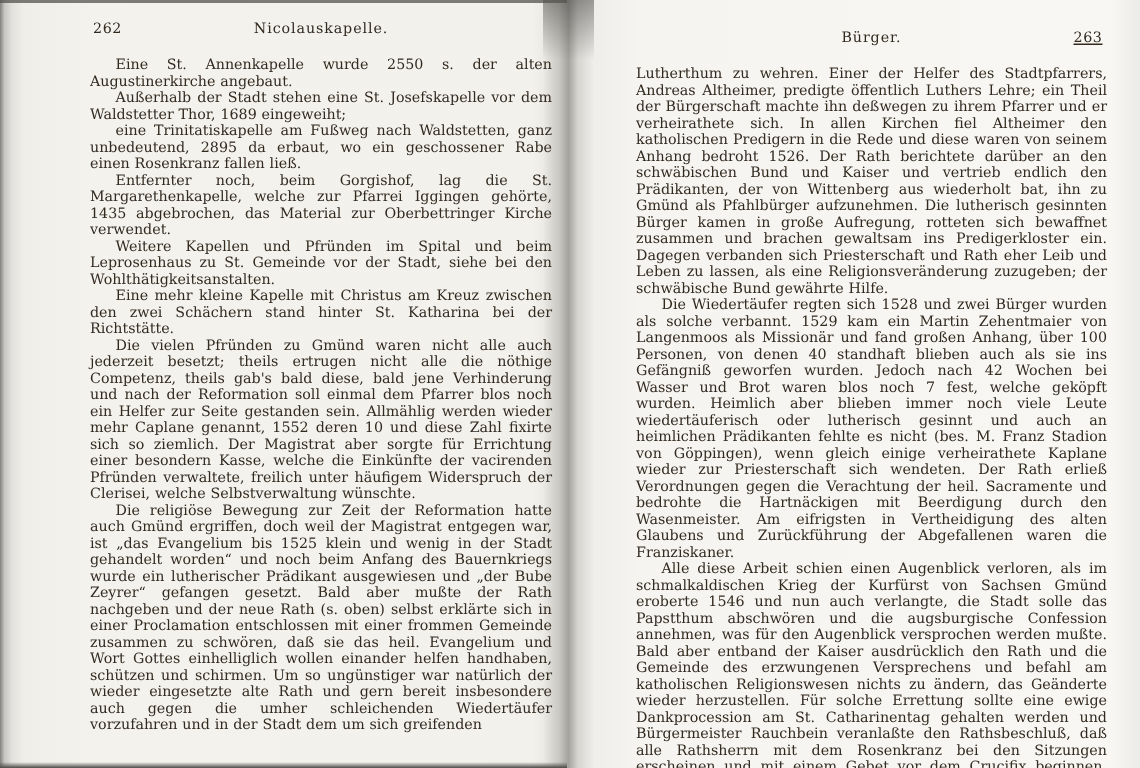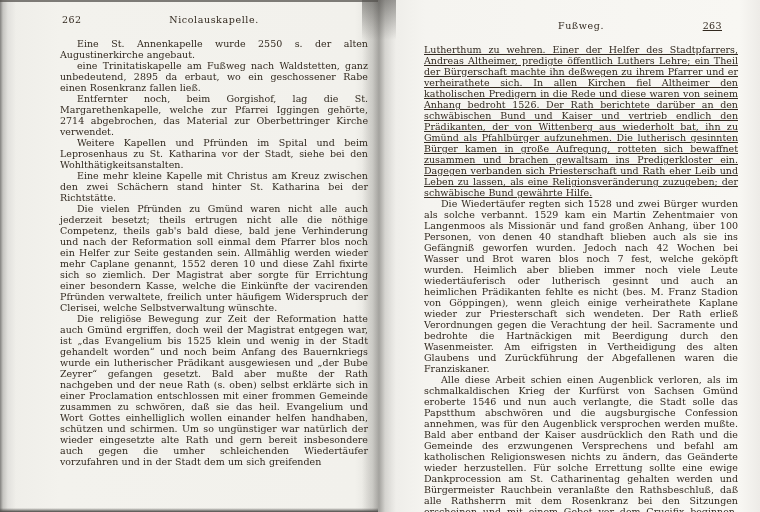--- a/index.html
+++ b/index.html
@@ -38,60 +38,61 @@
   }
   .page { position: absolute; }
   .page-left  { left: 60px;  top: 14px; width: 308px; }
   .page-right { left: 424px; top: 20px; width: 314px; }
   .pagehead {
     position: relative; height: 13px; margin-bottom: 11px;
     font-size: 9.5px; letter-spacing: 0.4px;
   }
   .pagehead .pn { position: absolute; top: 0; }
   .page-left  .pn { left: 2px; }
-  .page-right .pn { right: 16px; text-decoration: underline; }
+  .page-right .pn { right: 3px; text-decoration: underline; }
   .pagehead .runhead {
     display: block; text-align: center; letter-spacing: 0.6px;
   }
   .textblock { font-size: 9.5px; line-height: 11px; }
   .textblock p {
     margin: 0; text-align: justify; text-indent: 17px;
     word-spacing: 0.2px;
   }
-  .textblock p.noindent { text-indent: 0; text-decoration: underline; }
+  .textblock p.noindent { text-indent: 0; }
 </style>
 </head>
 <body>
 
 <div>
 
   <div class="edge-left"></div>
   <div class="gutter"></div>
   <div class="edge-top"></div>
   <div class="edge-bottom"></div>
 
   <div class="page page-left">
     <div class="pagehead">
       <span class="pn">262</span>
       <span class="runhead">Nicolauskapelle.</span>
     </div>
     <div class="textblock">
       <p>Eine St. Annenkapelle wurde 2550 s. der alten Augustinerkirche angebaut.</p>
+      <p>Außerhalb der Stadt stehen eine St. Josefskapelle vor dem Waldstetter Thor, 1689 eingeweiht;</p>
       <p>eine Trinitatiskapelle am Fußweg nach Waldstetten, ganz unbedeutend, 2895 da erbaut, wo ein geschossener Rabe einen Rosenkranz fallen ließ.</p>
-      <p>Entfernter noch, beim Gorgishof, lag die St. Margarethenkapelle, welche zur Pfarrei Iggingen gehörte, 2714 abgebrochen, das Material zur Oberbettringer Kirche verwendet.</p>
-      <p>Weitere Kapellen und Pfründen im Spital und beim Leprosenhaus zu St. Katharina vor der Stadt, siehe bei den Wohlthätigkeitsanstalten.</p>
+      <p>Entfernter noch, beim Gorgishof, lag die St. Margarethenkapelle, welche zur Pfarrei Iggingen gehörte, 1435 abgebrochen, das Material zur Oberbettringer Kirche verwendet.</p>
+      <p>Weitere Kapellen und Pfründen im Spital und beim Leprosenhaus zu St. Gemeinde vor der Stadt, siehe bei den Wohlthätigkeitsanstalten.</p>
       <p>Eine mehr kleine Kapelle mit Christus am Kreuz zwischen den zwei Schächern stand hinter St. Katharina bei der Richtstätte.</p>
       <p>Die vielen Pfründen zu Gmünd waren nicht alle auch jederzeit besetzt; theils ertrugen nicht alle die nöthige Competenz, theils gab's bald diese, bald jene Verhinderung und nach der Reformation soll einmal dem Pfarrer blos noch ein Helfer zur Seite gestanden sein. Allmählig werden wieder mehr Caplane genannt, 1552 deren 10 und diese Zahl fixirte sich so ziemlich. Der Magistrat aber sorgte für Errichtung einer besondern Kasse, welche die Einkünfte der vacirenden Pfründen verwaltete, freilich unter häufigem Widerspruch der Clerisei, welche Selbstverwaltung wünschte.</p>
       <p>Die religiöse Bewegung zur Zeit der Reformation hatte auch Gmünd ergriffen, doch weil der Magistrat entgegen war, ist „das Evangelium bis 1525 klein und wenig in der Stadt gehandelt worden“ und noch beim Anfang des Bauernkriegs wurde ein lutherischer Prädikant ausgewiesen und „der Bube Zeyrer“ gefangen gesetzt. Bald aber mußte der Rath nachgeben und der neue Rath (s. oben) selbst erklärte sich in einer Proclamation entschlossen mit einer frommen Gemeinde zusammen zu schwören, daß sie das heil. Evangelium und Wort Gottes einhelliglich wollen einander helfen handhaben, schützen und schirmen. Um so ungünstiger war natürlich der wieder eingesetzte alte Rath und gern bereit insbesondere auch gegen die umher schleichenden Wiedertäufer vorzufahren und in der Stadt dem um sich greifenden</p>
     </div>
   </div>
 
   <div class="page page-right">
     <div class="pagehead">
-      <span class="runhead">Fußweg.</span>
+      <span class="runhead">Bürger.</span>
       <span class="pn">263</span>
     </div>
     <div class="textblock">
       <p class="noindent">Lutherthum zu wehren. Einer der Helfer des Stadtpfarrers, Andreas Altheimer, predigte öffentlich Luthers Lehre; ein Theil der Bürgerschaft machte ihn deßwegen zu ihrem Pfarrer und er verheirathete sich. In allen Kirchen fiel Altheimer den katholischen Predigern in die Rede und diese waren von seinem Anhang bedroht 1526. Der Rath berichtete darüber an den schwäbischen Bund und Kaiser und vertrieb endlich den Prädikanten, der von Wittenberg aus wiederholt bat, ihn zu Gmünd als Pfahlbürger aufzunehmen. Die lutherisch gesinnten Bürger kamen in große Aufregung, rotteten sich bewaffnet zusammen und brachen gewaltsam ins Predigerkloster ein. Dagegen verbanden sich Priesterschaft und Rath eher Leib und Leben zu lassen, als eine Religionsveränderung zuzugeben; der schwäbische Bund gewährte Hilfe.</p>
       <p>Die Wiedertäufer regten sich 1528 und zwei Bürger wurden als solche verbannt. 1529 kam ein Martin Zehentmaier von Langenmoos als Missionär und fand großen Anhang, über 100 Personen, von denen 40 standhaft blieben auch als sie ins Gefängniß geworfen wurden. Jedoch nach 42 Wochen bei Wasser und Brot waren blos noch 7 fest, welche geköpft wurden. Heimlich aber blieben immer noch viele Leute wiedertäuferisch oder lutherisch gesinnt und auch an heimlichen Prädikanten fehlte es nicht (bes. M. Franz Stadion von Göppingen), wenn gleich einige verheirathete Kaplane wieder zur Priesterschaft sich wendeten. Der Rath erließ Verordnungen gegen die Verachtung der heil. Sacramente und bedrohte die Hartnäckigen mit Beerdigung durch den Wasenmeister. Am eifrigsten in Vertheidigung des alten Glaubens und Zurückführung der Abgefallenen waren die Franziskaner.</p>
       <p>Alle diese Arbeit schien einen Augenblick verloren, als im schmalkaldischen Krieg der Kurfürst von Sachsen Gmünd eroberte 1546 und nun auch verlangte, die Stadt solle das Papstthum abschwören und die augsburgische Confession annehmen, was für den Augenblick versprochen werden mußte. Bald aber entband der Kaiser ausdrücklich den Rath und die Gemeinde des erzwungenen Versprechens und befahl am katholischen Religionswesen nichts zu ändern, das Geänderte wieder herzustellen. Für solche Errettung sollte eine ewige Dankprocession am St. Catharinentag gehalten werden und Bürgermeister Rauchbein veranlaßte den Rathsbeschluß, daß alle Rathsherrn mit dem Rosenkranz bei den Sitzungen erscheinen und mit einem Gebet vor dem Crucifix beginnen, was bis 1803 geübt wurde. Diesem Rauchbein schenkte Karl V. zum Zeichen seines Wohlgefallens 1552 einen Kelch, welchen Rauchbein in die Pfarrkirche stiftete, die 1550 renovirt worden war, die Vorkirche neu gewölbt, der Chor schön getäfert, neue Kirchenstühle und neuer Predigtstuhl u. s. w.</p>
 
     </div>
   </div>
 

